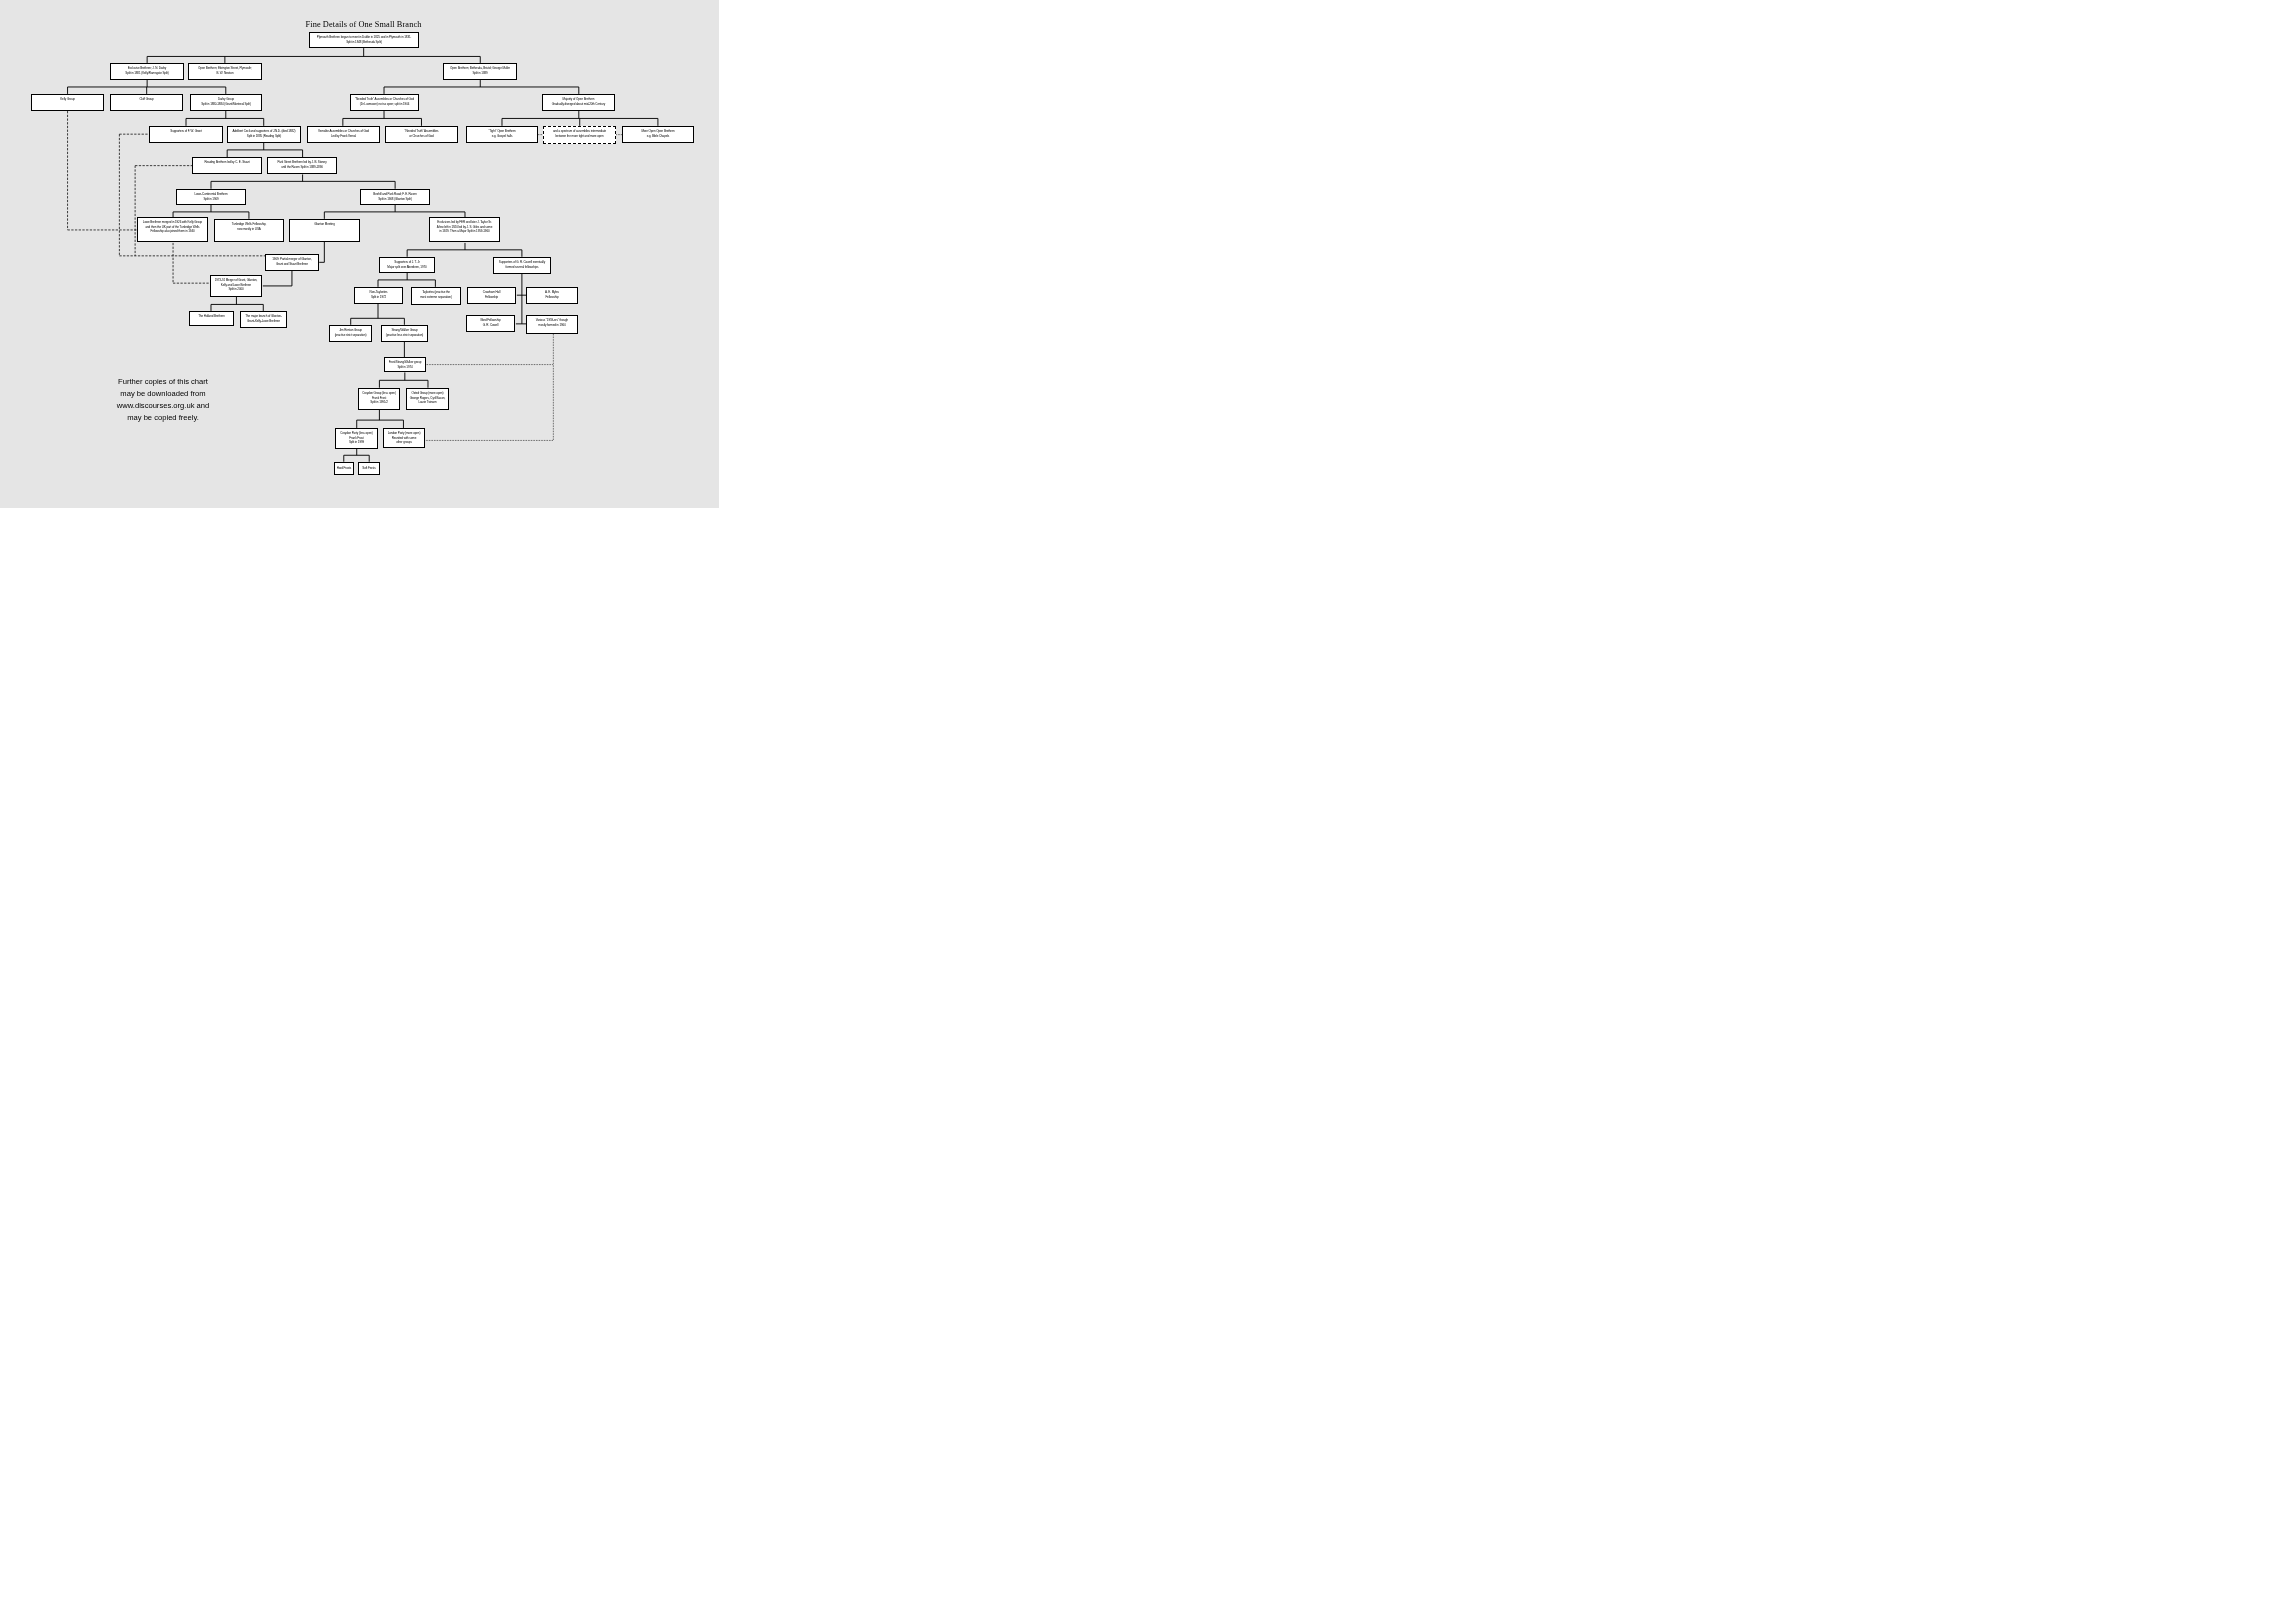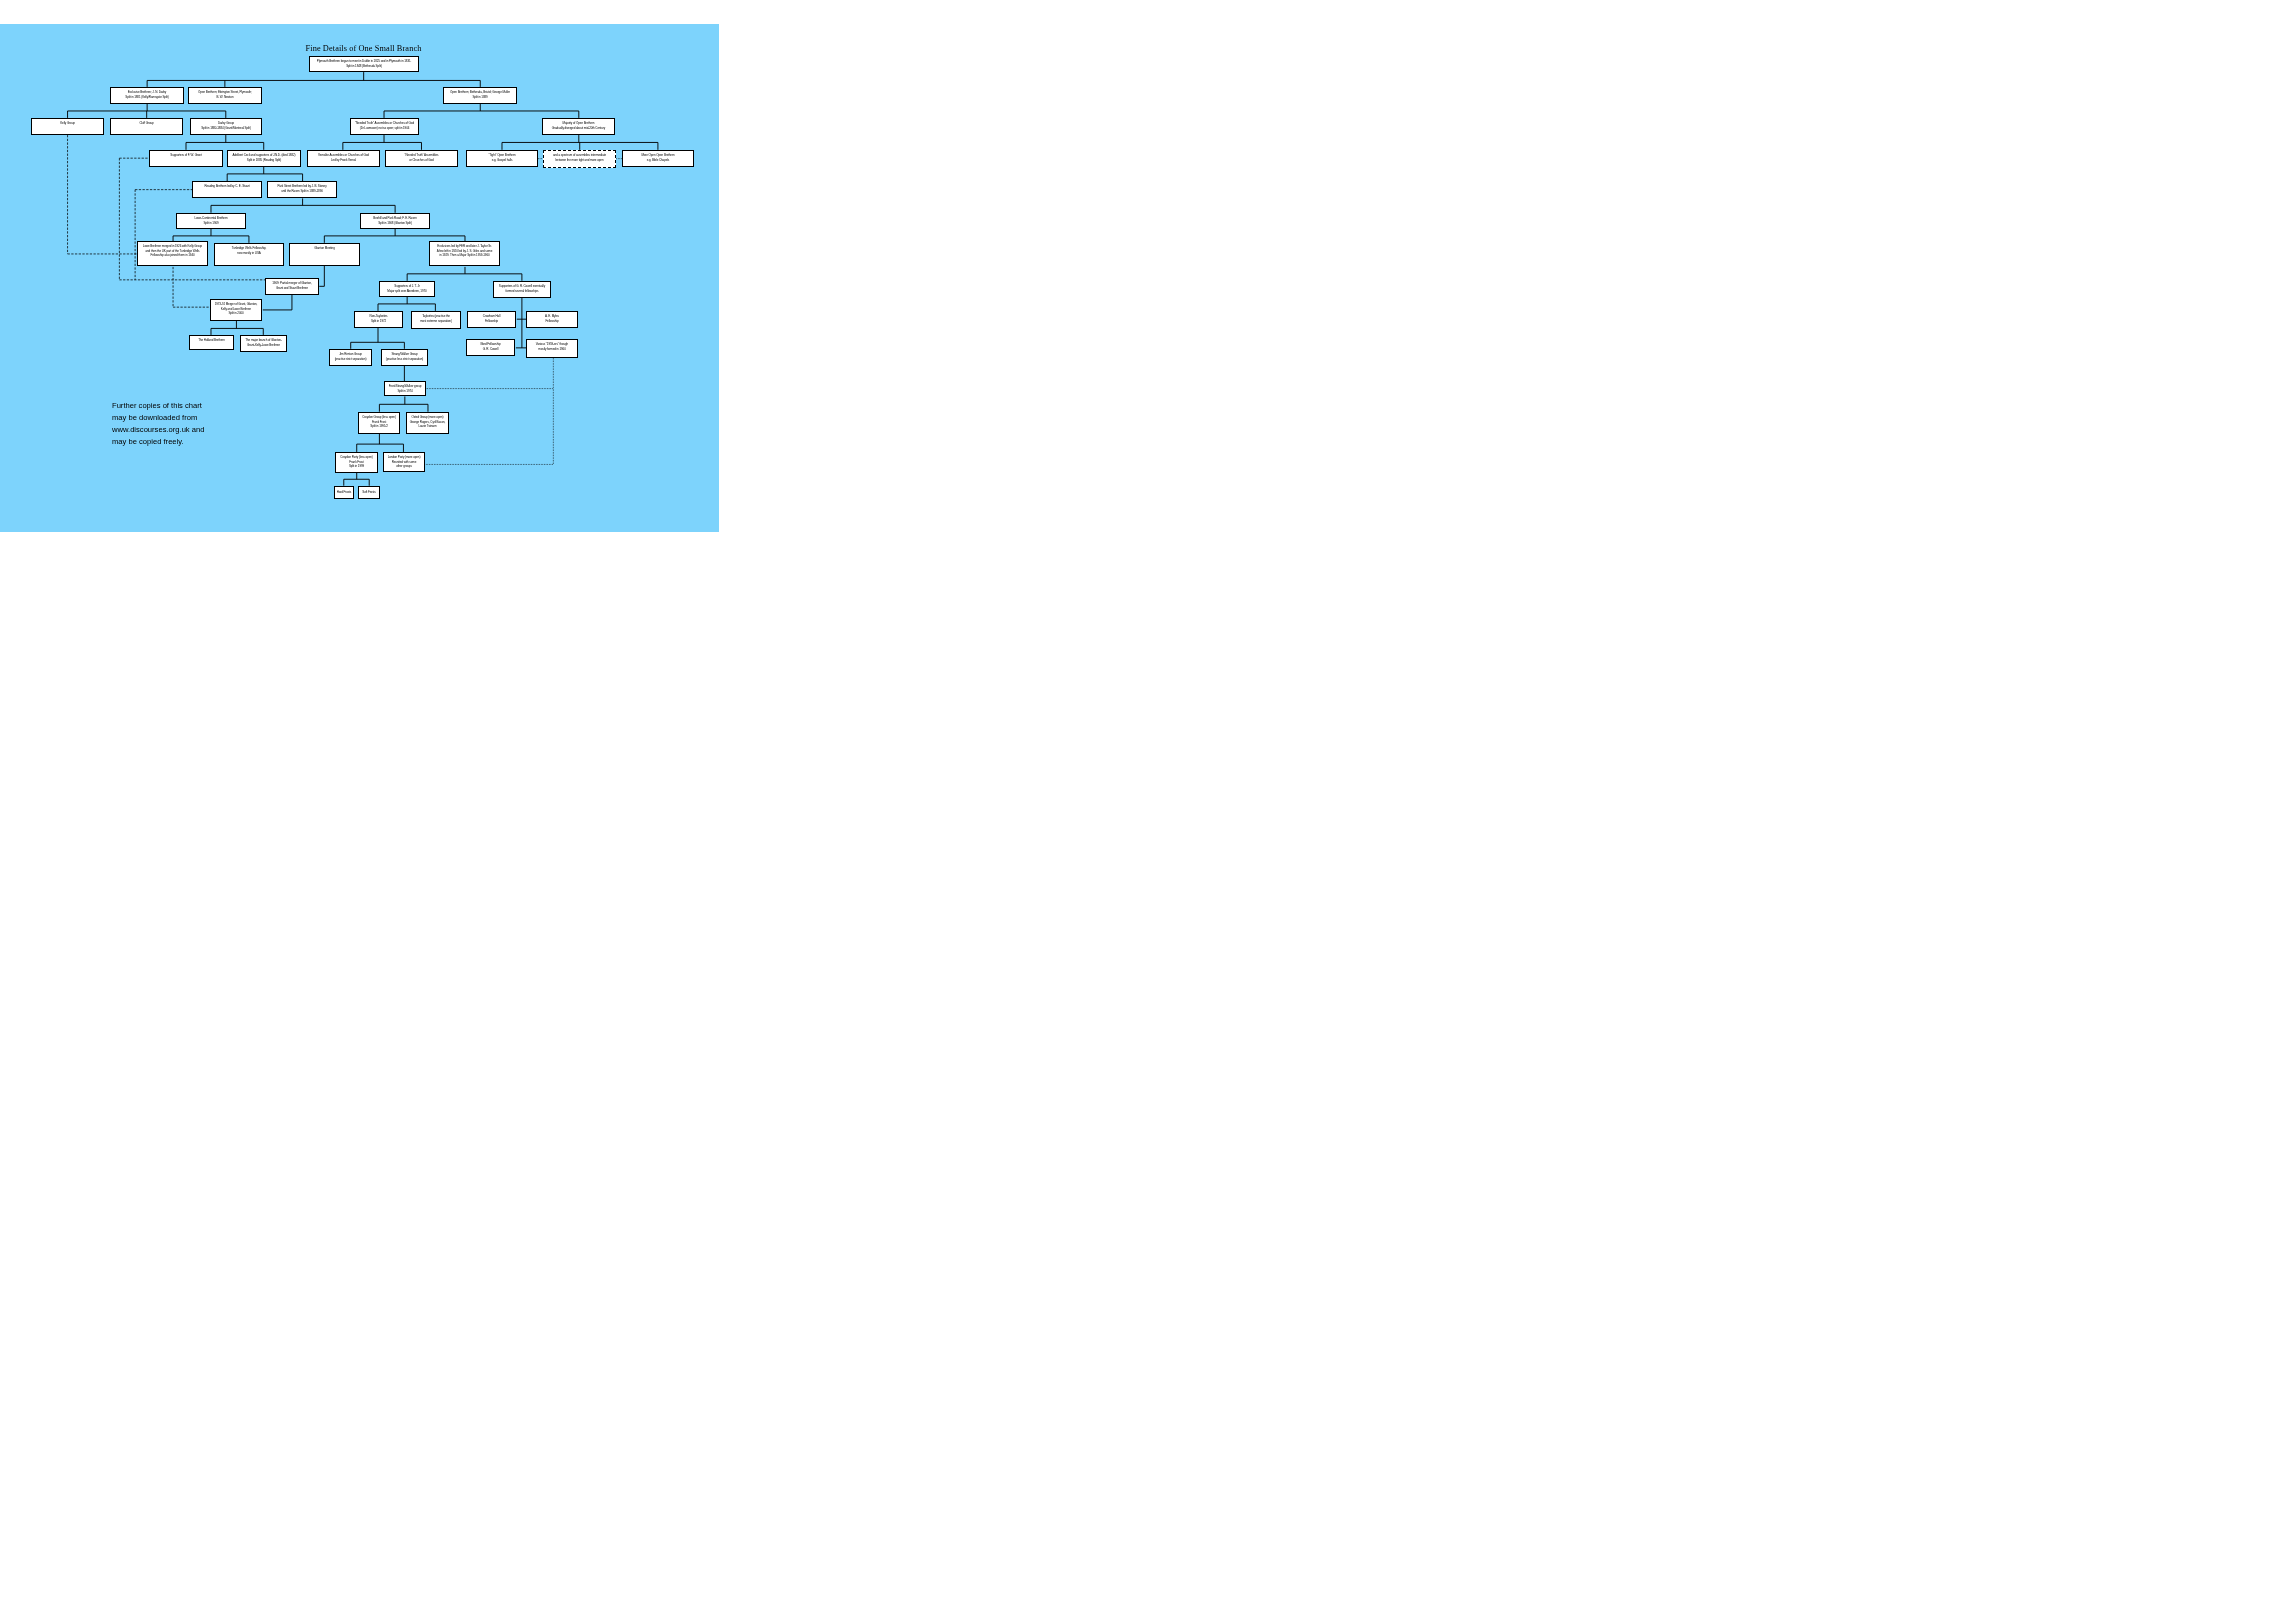--- a/index.html
+++ b/index.html
@@ -1,22 +1,21 @@
 <!DOCTYPE html>
 <html style="font-size:7.4px"><head>
 <meta charset="utf-8">
 <style>
   html,body{margin:0;padding:0;background:#ffffff;}
   .canvas{
     position:relative;
     width:719px;height:508px;
-    background:#7dd3fc;
+    background:#e5e5e5;
     font-family:"Liberation Sans", sans-serif;
     overflow:hidden;
-    margin-top:24px;
   }
   .page-title{
     position:absolute;
     font-family:"Liberation Serif", serif;
     font-size:8.3px;
     color:#000;
     text-align:center;
     letter-spacing:0.1px;
   }
   svg.wires{position:absolute;left:0;top:0;z-index:1;}
@@ -41,21 +40,21 @@
     justify-content:center;
   }
   .box.center{align-items:center;padding-top:0;}
   .box.dashed{border-style:dashed;}
   .footer-note{
     position:absolute;
     color:#000;
     font-size:7.6px;
     line-height:1.58;
     white-space:pre-line;
-    text-align:left;
+    text-align:center;
   }
 </style>
 </head>
 <body>
 
 <div class="canvas">
 
   <div class="page-title" style="left:271px;top:20.4px;width:185px;">Fine Details of One Small Branch</div>
 
   <svg class="wires" width="719" height="508" viewBox="0 0 1554 1098">

